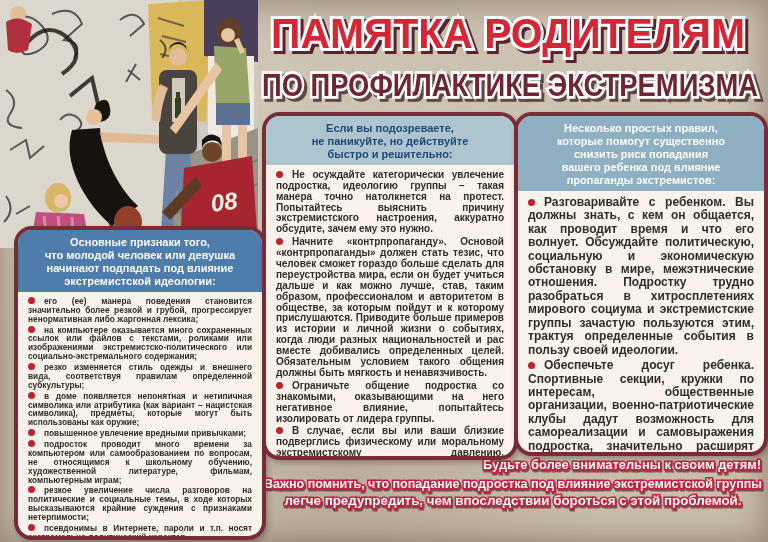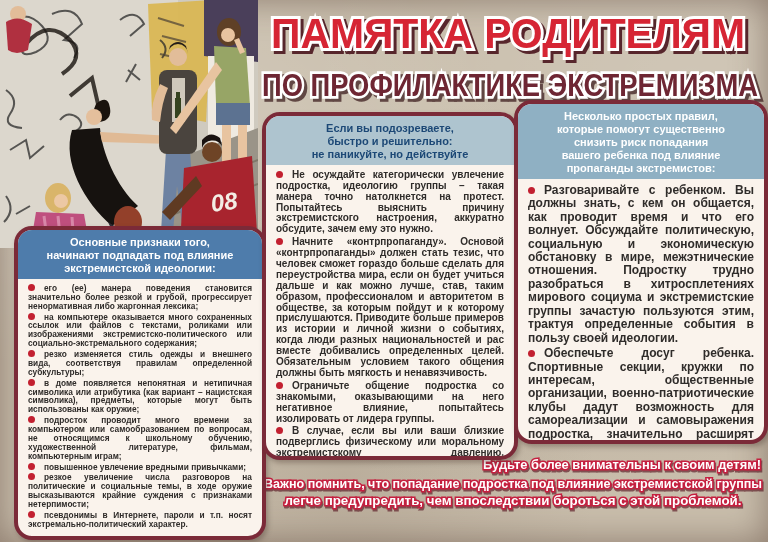--- a/index.html
+++ b/index.html
@@ -28,21 +28,21 @@
   .head-blue{background:#4e7cab;color:#ffffff;font-size:11px;}
   .head-steel{background:#aec4cf;color:#1c4876;font-size:11px;}
   .head-gray{background:#8fb0c3;color:#ffffff;font-size:11px;}
   .box-body{padding:5px 10px 4px 10px;color:#2f2c2a;font-weight:bold;overflow:hidden;}
   .item{text-align:justify;margin-bottom:2px;}
   .bullet{display:inline-block;width:7px;height:7px;border-radius:50%;background:#c22030;margin-right:9px;}
   #signs-box{left:14px;top:226px;width:244px;height:306px;}
   #signs-box .box-body{font-size:8.3px;line-height:1.07;}
   #actions-box{left:262px;top:112px;width:248px;height:340px;}
   #actions-box .box-body{font-size:10px;line-height:1.09;}
-  #rules-box{left:514px;top:100px;width:246px;height:336px;}
+  #rules-box{left:514px;top:112px;width:246px;height:336px;}
   #rules-box .box-body{font-size:12px;line-height:1.12;}
   
   .footer-svg{position:absolute;left:260px;top:450px;width:506px;height:64px;z-index:2;overflow:visible;}
   .footer-svg text{font-family:"Liberation Sans",sans-serif;font-weight:bold;
     fill:#ffffff;stroke:#c51f3f;stroke-width:3.2px;paint-order:stroke;
     filter:drop-shadow(1.5px 2px 0 rgba(90,25,35,.65));}
   .jersey-num{font-family:"Liberation Sans",sans-serif;font-weight:bold;font-style:italic;fill:#f3ede4;}
 </style>
 </head>
 <body>
@@ -139,40 +139,41 @@
   </div>
 
   <svg class="title-svg" viewBox="0 0 512 106">
     <text class="t1" x="256" y="46" font-size="43" text-anchor="middle" textLength="474" lengthAdjust="spacingAndGlyphs">ПАМЯТКА РОДИТЕЛЯМ</text>
     <text class="t2" x="258" y="94" font-size="32" text-anchor="middle" textLength="496" lengthAdjust="spacingAndGlyphs">ПО ПРОФИЛАКТИКЕ ЭКСТРЕМИЗМА</text>
   </svg>
 
   <section class="box" id="signs-box">
     <div class="box-head head-blue">
       <div>Основные признаки того,</div>
+      <div>что молодой человек или девушка</div>
       <div>начинают подпадать под влияние</div>
       <div>экстремистской идеологии:</div>
     </div>
     <div class="box-body">
       <div class="item"><span class="bullet"></span><span>его (ее) манера поведения становится значительно более резкой и грубой, прогрессирует ненормативная либо жаргонная лексика;</span></div>
       <div class="item"><span class="bullet"></span><span>на компьютере оказывается много сохраненных ссылок или файлов с текстами, роликами или изображениями экстремистско-политического или социально-экстремального содержания;</span></div>
       <div class="item"><span class="bullet"></span><span>резко изменяется стиль одежды и внешнего вида, соответствуя правилам определенной субкультуры;</span></div>
       <div class="item"><span class="bullet"></span><span>в доме появляется непонятная и нетипичная символика или атрибутика (как вариант – нацистская символика), предметы, которые могут быть использованы как оружие;</span></div>
+      <div class="item"><span class="bullet"></span><span>повышенное увлечение вредными привычками;</span></div>
       <div class="item"><span class="bullet"></span><span>подросток проводит много времени за компьютером или самообразованием по вопросам, не относящимся к школьному обучению, художественной литературе, фильмам, компьютерным играм;</span></div>
-      <div class="item"><span class="bullet"></span><span>повышенное увлечение вредными привычками;</span></div>
-      <div class="item"><span class="bullet"></span><span>резкое увеличение числа разговоров на политические и социальные темы, в ходе оружие высказываются крайние суждения с признаками нетерпимости;</span></div>
+      <div class="item"><span class="bullet"></span><span>резкое увеличение числа разговоров на политические и социальные темы, в ходе которых высказываются крайние суждения с признаками нетерпимости;</span></div>
       <div class="item"><span class="bullet"></span><span>псевдонимы в Интернете, пароли и т.п. носят экстремально-политический характер.</span></div>
     </div>
   </section>
 
   <section class="box" id="actions-box">
     <div class="box-head head-steel">
       <div>Если вы подозреваете,</div>
+      <div>не паникуйте, но действуйте</div>
       <div>быстро и решительно:</div>
-      <div>не паникуйте, но действуйте</div>
     </div>
     <div class="box-body">
       <div class="item"><span class="bullet"></span><span>Не осуждайте категорически увлечение подростка, идеологию группы – такая манера точно натолкнется на протест. Попытайтесь выяснить причину экстремистского настроения, аккуратно обсудите, зачем ему это нужно.</span></div>
       <div class="item"><span class="bullet"></span><span>Начните «контрпропаганду». Основой «контрпропаганды» должен стать тезис, что человек сможет гораздо больше сделать для переустройства мира, если он будет учиться дальше и как можно лучше, став, таким образом, профессионалом и авторитетом в обществе, за которым пойдут и к которому прислушаются. Приводите больше примеров из истории и личной жизни о событиях, когда люди разных национальностей и рас вместе добивались определенных целей. Обязательным условием такого общения должны быть мягкость и ненавязчивость.</span></div>
       <div class="item"><span class="bullet"></span><span>Ограничьте общение подростка со знакомыми, оказывающими на него негативное влияние, попытайтесь изолировать от лидера группы.</span></div>
       <div class="item"><span class="bullet"></span><span>В случае, если вы или ваши близкие подверглись физическому или моральному экстремистскому давлению, незамедлительно обращайтесь в правоохранительные органы.</span></div>
     </div>
   </section>
 
   <section class="box" id="rules-box">

